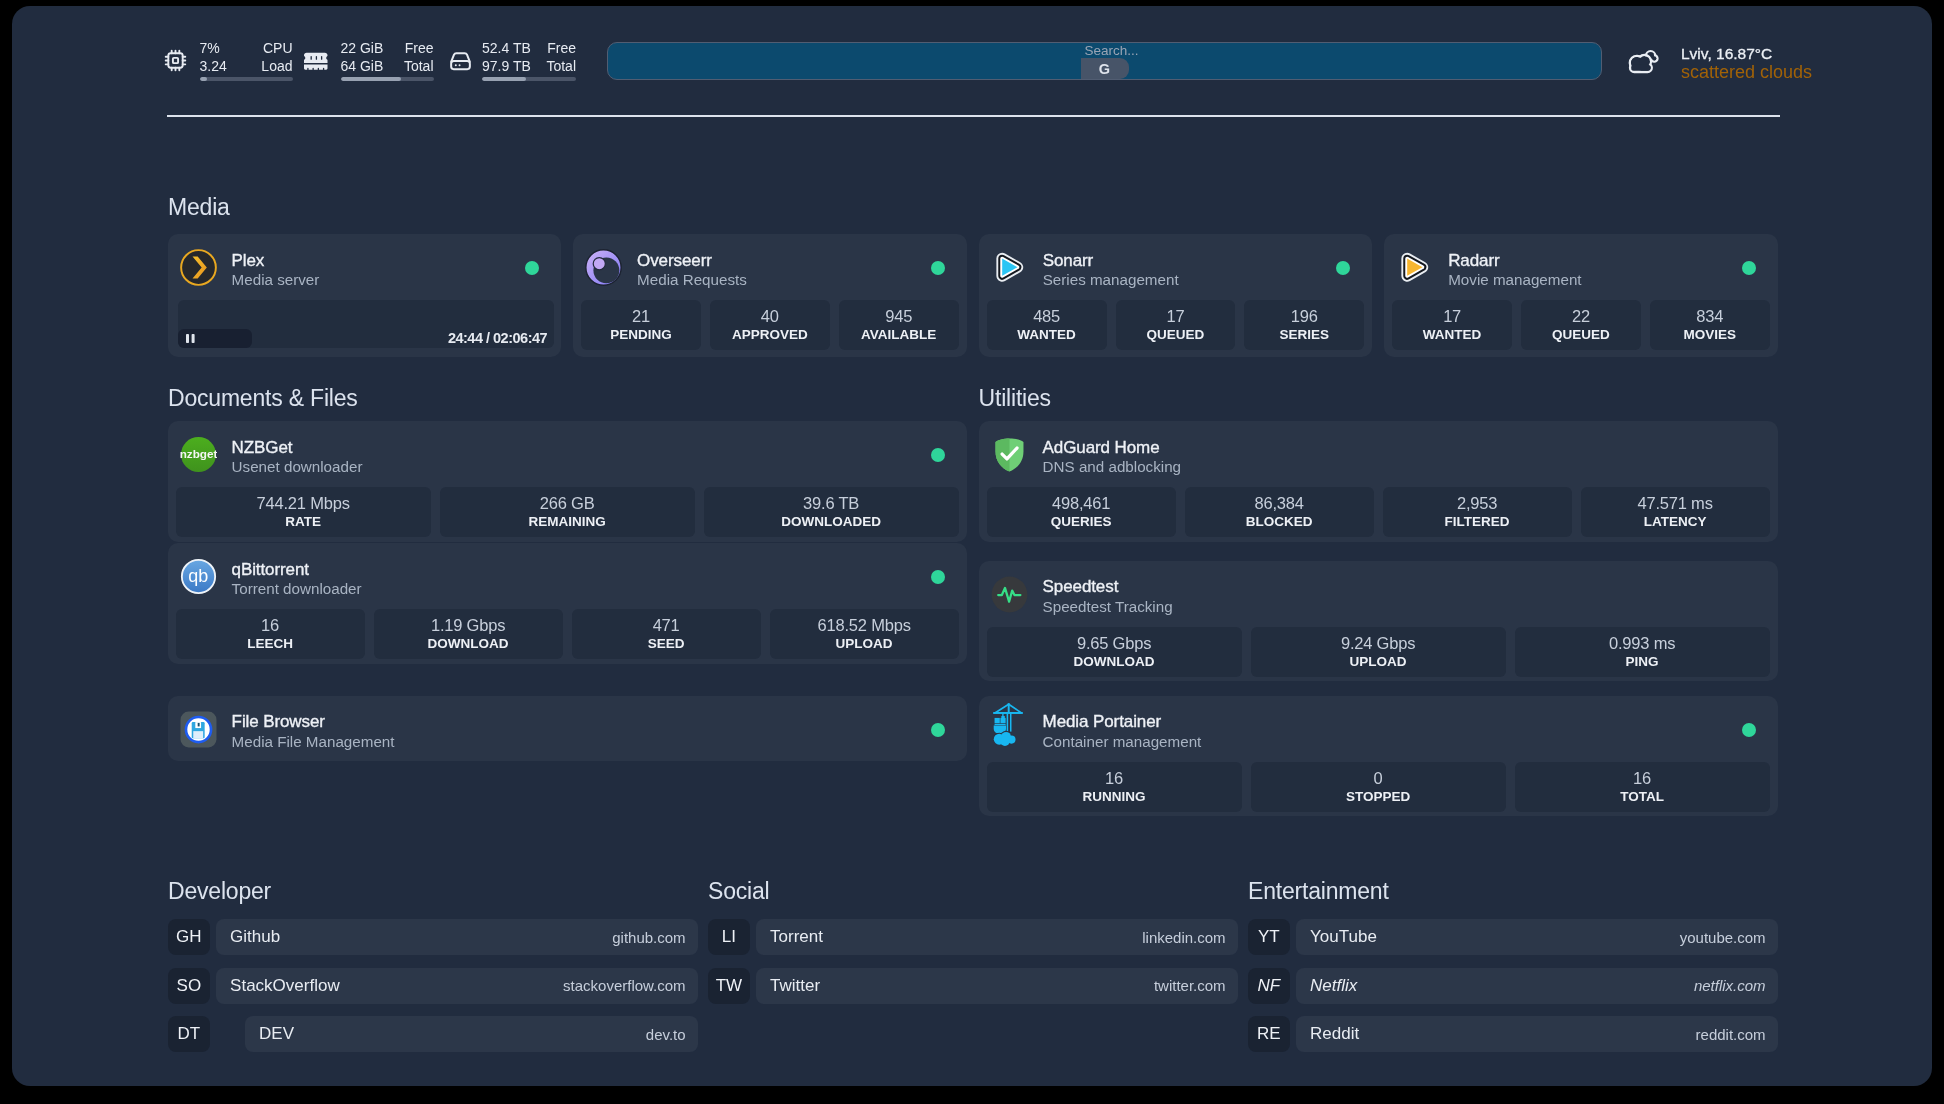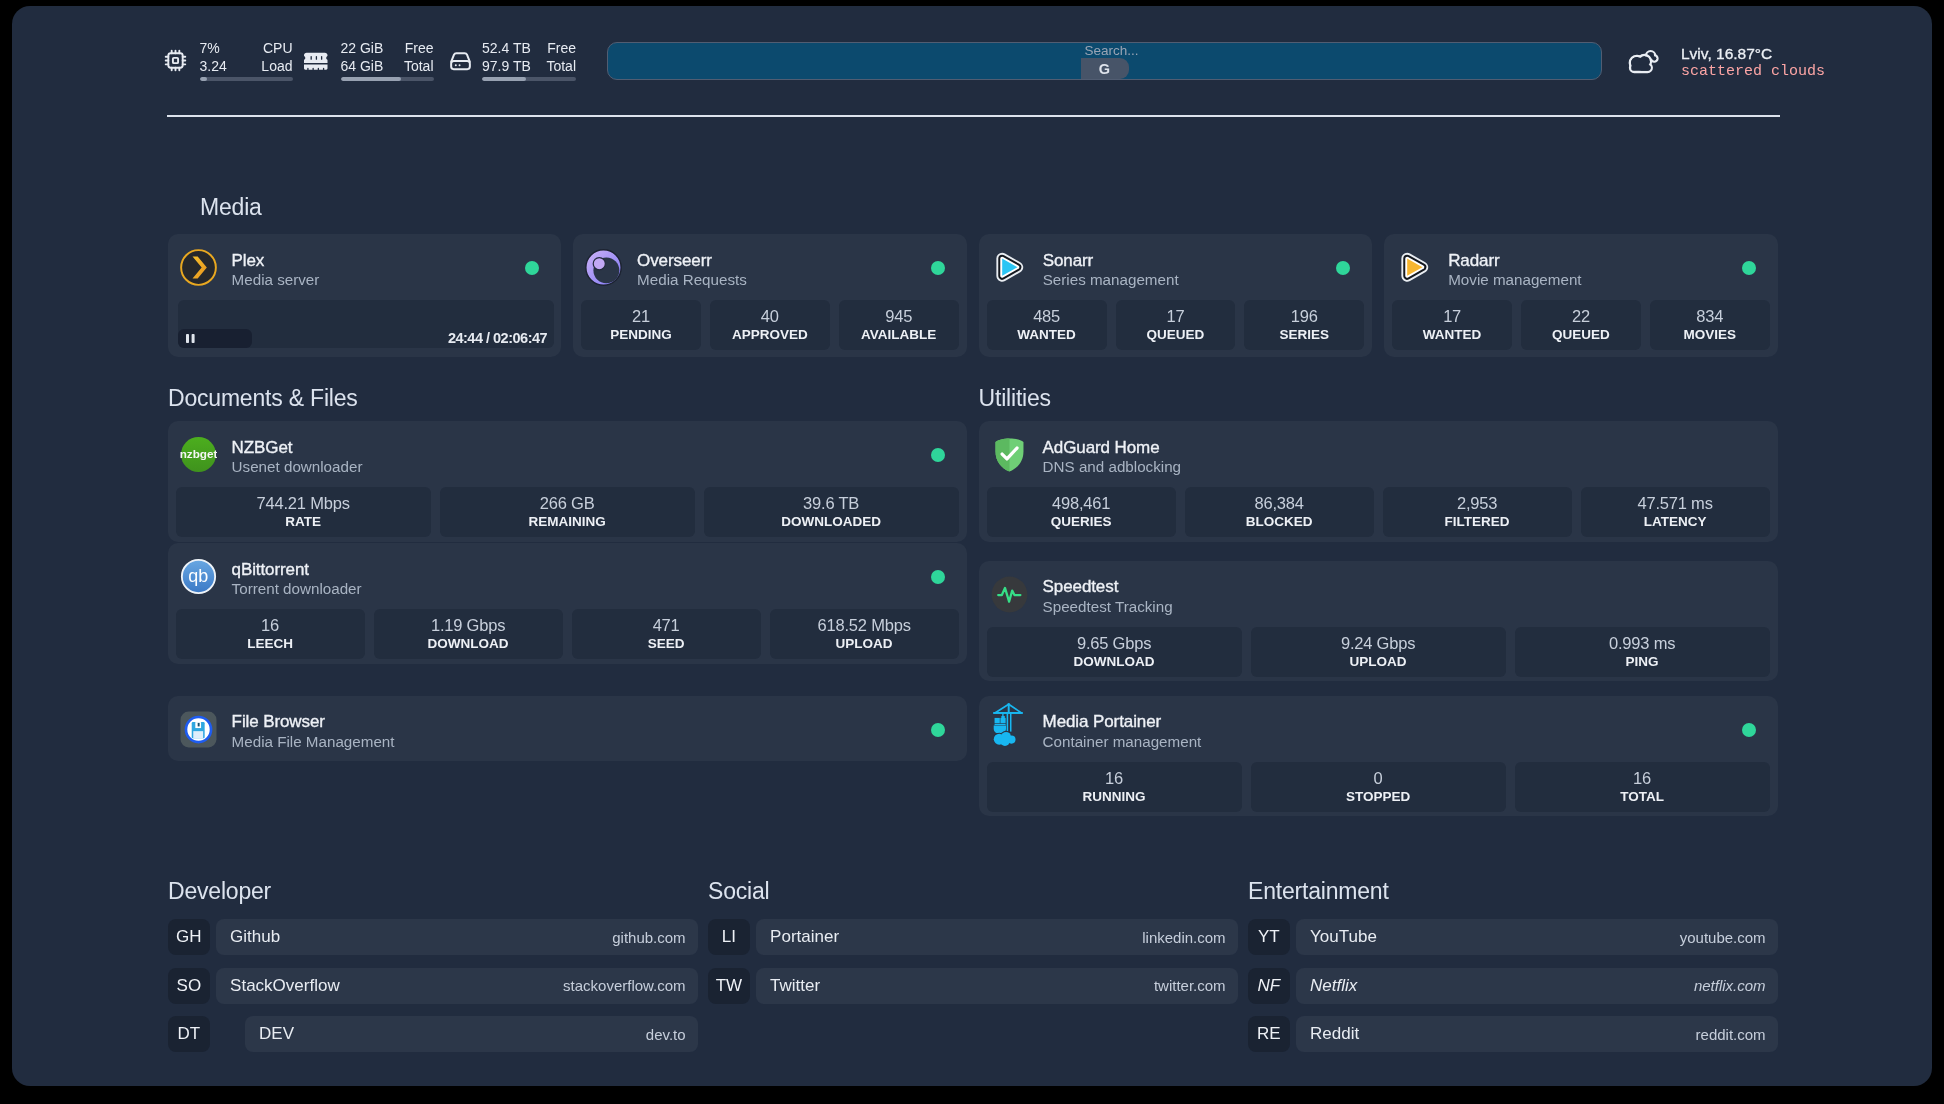--- a/index.html
+++ b/index.html
@@ -22,21 +22,21 @@
             background:#0c4a6e; border:1px solid #515d72; border-radius:10px;
             display:flex; align-items:center;flex-direction:column; }
   .search .ph { flex:1; padding-left:14px; font-size:13.5px; color:#9aa4b4; }
   .search .gbtn { width:48px; height:36px; background:#475468; border-radius:0 9px 9px 0;
                   display:flex; align-items:center; justify-content:center;
                   font-size:14.5px; font-weight:bold; color:#dfe4ec; }
 
   .weather { position:absolute; left:1626px; top:44px; display:flex; }
   .weather .wtxt { margin-left:21px; }
   .weather .l1 { font-size:15.5px; font-weight:500; color:#ecf0f5; line-height:19px; -webkit-text-stroke:0.3px #ecf0f5; }
-  .weather .l2 { font-size:15px; color:#fca5a5; line-height:18.5px;font-family:Liberation Mono, monospace; }
+  .weather .l2 { font-size:18px; color:#a16207; line-height:18.5px; }
 
   .divider { position:absolute; left:167px; top:115px; width:1613px; height:2px; background:#dce2ec; }
 
   .sechead { position:absolute; font-size:23px; line-height:25px; font-weight:500; color:#dce3ee; letter-spacing:-0.2px; }
 
   .card { position:absolute; background:#2a3547; border-radius:10px; }
   .card .logo { position:absolute; left:12px; top:15px; }
   .card .title { position:absolute; left:64px; top:15.5px; font-size:17px; line-height:21px; font-weight:500; color:#eef1f6; -webkit-text-stroke:0.35px #eef1f6; letter-spacing:-0.1px; }
   .card .sub   { position:absolute; left:64px; top:36px; font-size:15.2px; line-height:19px; color:#a9b4c3; }
   .card .dot { position:absolute; width:14px; height:14px; border-radius:50%; background:#2fd69a; right:22px; top:27px; }
@@ -151,21 +151,21 @@
       <rect x="5.15" y="20.75" width="19.5" height="6.1" rx="3.05" fill="#212c3f" stroke="none"></rect>
     </g>
   </svg>
   <div class="wtxt">
     <div class="l1">Lviv, 16.87°C</div>
     <div class="l2">scattered clouds</div>
   </div>
 </div>
 <div class="divider"></div>
 
-<div class="sechead" style="left:168px; top:194.5px;margin-left:32px;">Media</div>
+<div class="sechead" style="left:168px; top:194.5px;">Media</div>
 
 <div class="card" style="left:167.6px; top:234px; width:393.5px; height:123px;">
   <svg class="logo" width="37" height="37" viewBox="0 0 36 36">
     <defs>
           <linearGradient id="plg" x1="0" y1="0" x2="1" y2="1">
       <stop offset="0" stop-color="#f6c12c"></stop>
             <stop offset="1" stop-color="#e7921e"></stop>
           </linearGradient>
         </defs>
     <circle cx="18" cy="18" r="16.9" fill="#26282c" stroke="#e9a820" stroke-width="1.9"></circle>
@@ -481,21 +481,21 @@
   <div class="ab">DT</div>
   <div class="pill">
         <span class="nm">DEV</span>
         <span class="url">dev.to</span>
       </div>
 </div>
 
 <div class="bm" style="left:707.6px; top:919px;">
   <div class="ab">LI</div>
   <div class="pill">
-        <span class="nm">Portainer</span>
+        <span class="nm">Torrent</span>
         <span class="url">linkedin.com</span>
       </div>
 </div>
 <div class="bm" style="left:707.6px; top:967.7px;">
   <div class="ab">TW</div>
   <div class="pill">
         <span class="nm">Twitter</span>
         <span class="url">twitter.com</span>
       </div>
 </div>

